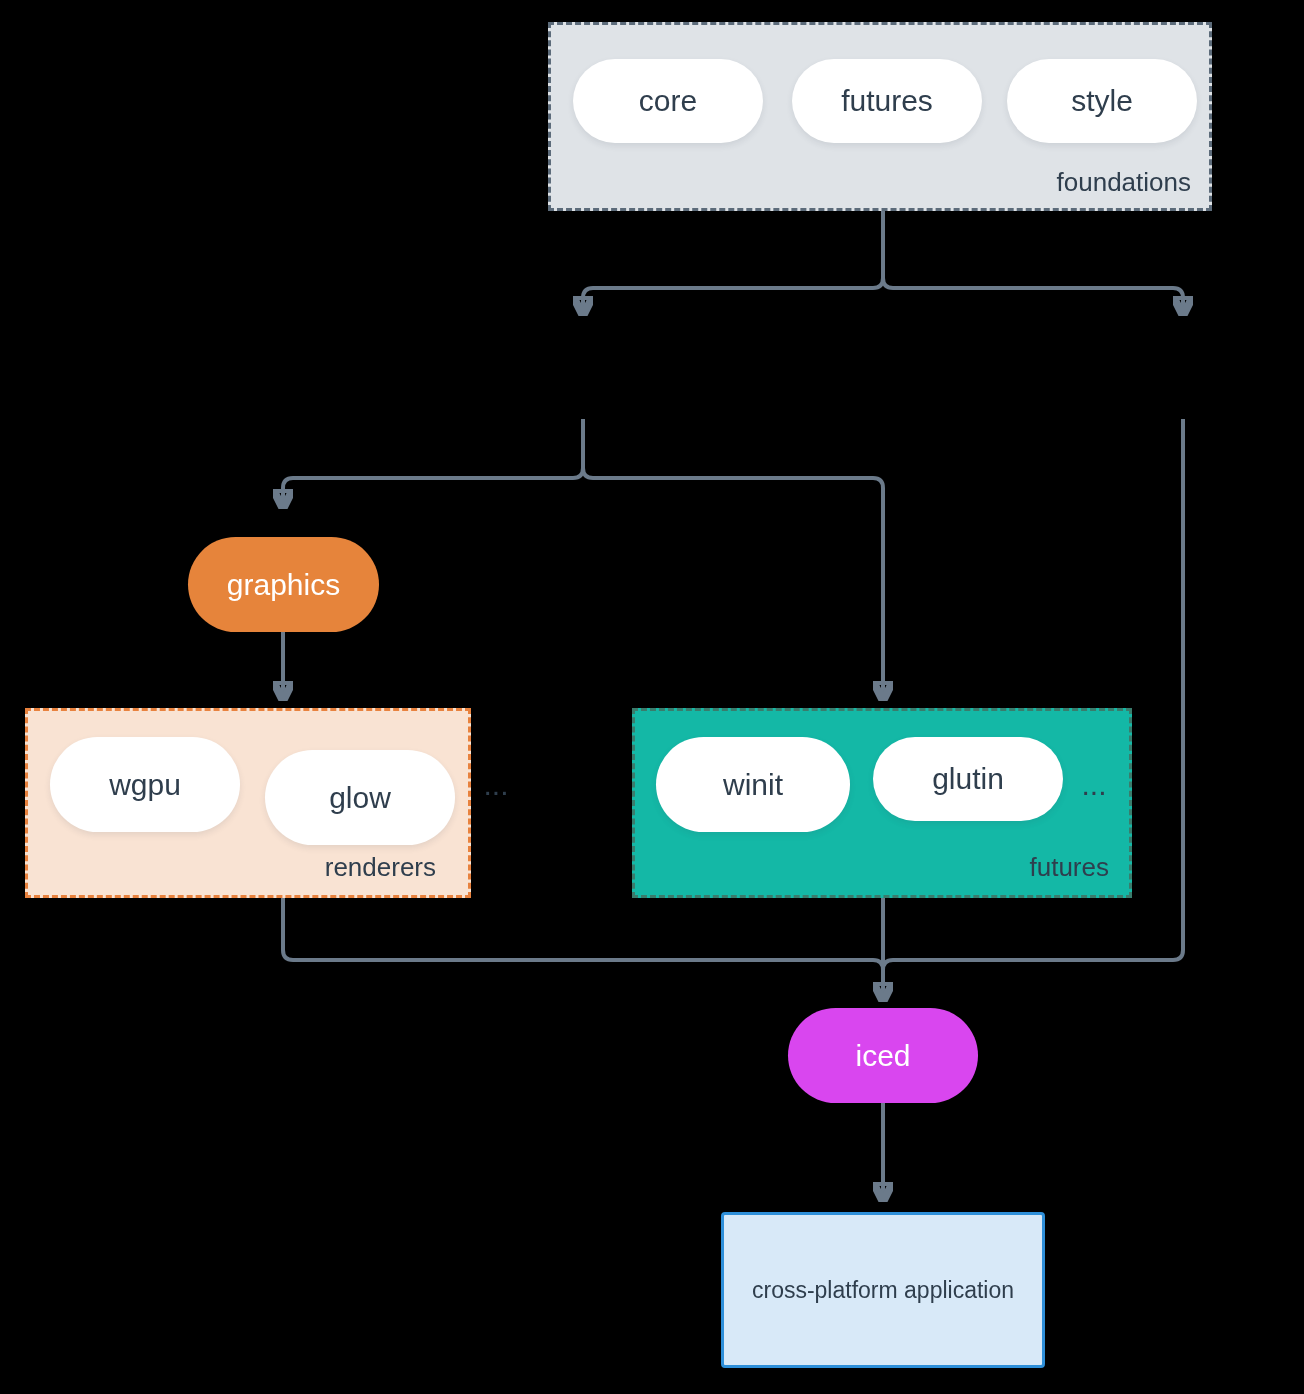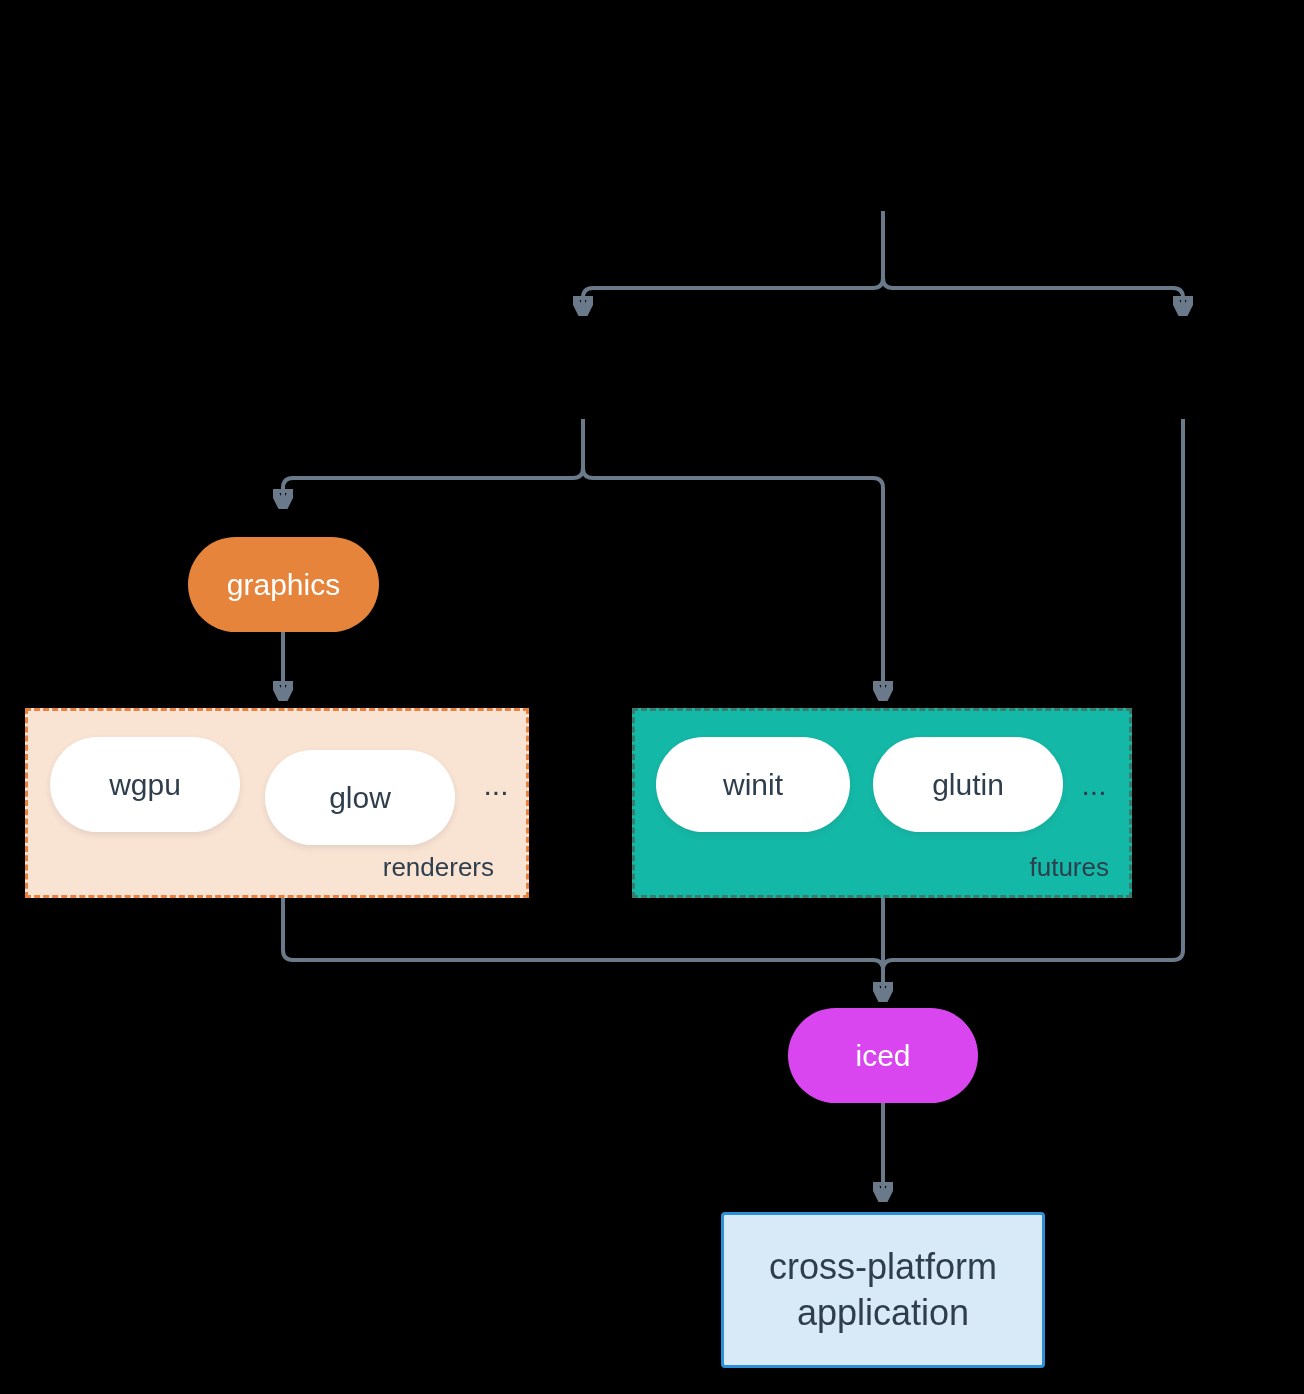--- a/index.html
+++ b/index.html
@@ -30,21 +30,21 @@
   .group {
     position: absolute;
     box-sizing: border-box;
     border: 3px dashed #5c6b7a;
   }
   .group-foundations {
     left: 548px; top: 22px; width: 664px; height: 189px;
     background: #dfe3e7; border-color: #5c6b7a;
   }
   .group-renderers {
-    left: 25px; top: 708px; width: 504px; height: 190px;
+    left: 25px; top: 708px; width: 446px; height: 190px;
     background: #f9e3d3; border-color: #e8823e;
   }
   .group-shells {
     left: 632px; top: 708px; width: 500px; height: 190px;
     background: #14b8a6; border-color: #3a7c6c;
   }
   .pill, .node {
     position: absolute;
     box-sizing: border-box;
     display: flex;
@@ -81,21 +81,21 @@
     left: 721px; top: 1212px; width: 324px; height: 156px;
     box-sizing: border-box;
     background: #d8e9f8;
     border: 3px solid #2e8fd9;
     border-radius: 4px;
     display: flex;
     align-items: center;
     justify-content: center;
     text-align: center;
     color: #2f3e4d;
-    font-size: 36px;
+    font-size: 23px;
     line-height: 46px;
   }
   .app-box span { display: inline-block; width: 280px; }
 </style>
 </head>
 <body>
 
 <div class="canvas">
 
   <svg class="connectors" viewBox="0 0 1304 1394" xmlns="http://www.w3.org/2000/svg">
@@ -108,34 +108,40 @@
     <path d="M 883 211 V 278 Q 883 288 893 288 H 1173 Q 1183 288 1183 298 V 313" marker-end="url(#arrow)"></path>
     <path d="M 583 419 V 468 Q 583 478 573 478 H 293 Q 283 478 283 488 V 506" marker-end="url(#arrow)"></path>
     <path d="M 583 419 V 468 Q 583 478 593 478 H 873 Q 883 478 883 488 V 698" marker-end="url(#arrow)"></path>
     <path d="M 283 612 V 698" marker-end="url(#arrow)"></path>
     <path d="M 283 898 V 950 Q 283 960 293 960 H 873 Q 883 960 883 970 V 984"></path>
     <path d="M 1183 419 V 950 Q 1183 960 1173 960 H 893 Q 883 960 883 970 V 984"></path>
     <path d="M 883 898 V 999" marker-end="url(#arrow)"></path>
     <path d="M 883 1103 V 1199" marker-end="url(#arrow)"></path>
   </svg>
 
+  <div class="group group-foundations">
+    <div class="pill" style="left:22px; top:34px; width:190px; height:84px;">core</div>
+    <div class="pill" style="left:241px; top:34px; width:190px; height:84px;">futures</div>
+    <div class="pill" style="left:456px; top:34px; width:190px; height:84px;">style</div>
+    <div class="group-label" style="right:18px; bottom:10px;">foundations</div>
+  </div>
 
 
   <div class="node node-graphics">graphics</div>
 
   <div class="group group-renderers">
     <div class="pill" style="left:22px; top:26px; width:190px; height:95px;">wgpu</div>
     <div class="pill" style="left:237px; top:26px; width:190px; height:95px;margin-top:13px;">glow</div>
     <div class="ellipsis" style="left:437px; top:26px; width:62px; height:95px;">...</div>
     <div class="group-label" style="right:32px; bottom:12px;margin-top:8px;">renderers</div>
   </div>
 
   <div class="group group-shells">
     <div class="pill" style="left:21px; top:26px; width:194px; height:95px;">winit</div>
-    <div class="pill" style="left:238px; top:26px; width:190px; height:95px;">glutin</div>
+    <div class="pill" style="left:238px; top:26px; width:190px; height:84px;">glutin</div>
     <div class="ellipsis" style="left:428px; top:26px; width:62px; height:95px;">...</div>
     <div class="group-label" style="right:20px; bottom:12px;">futures</div>
   </div>
 
   <div class="node node-iced">iced</div>
 
   <div class="app-box">
     <span>cross-platform application</span>
   </div>
 

